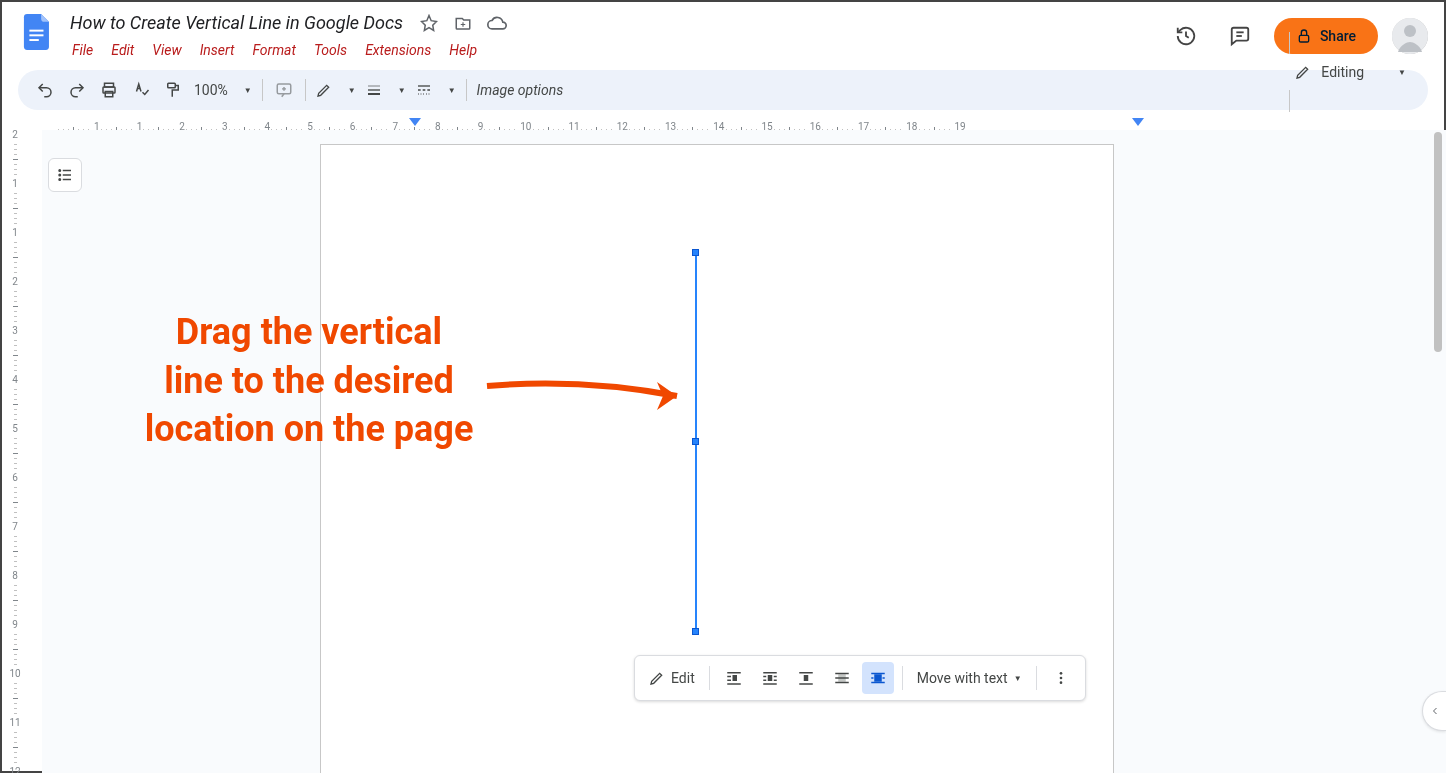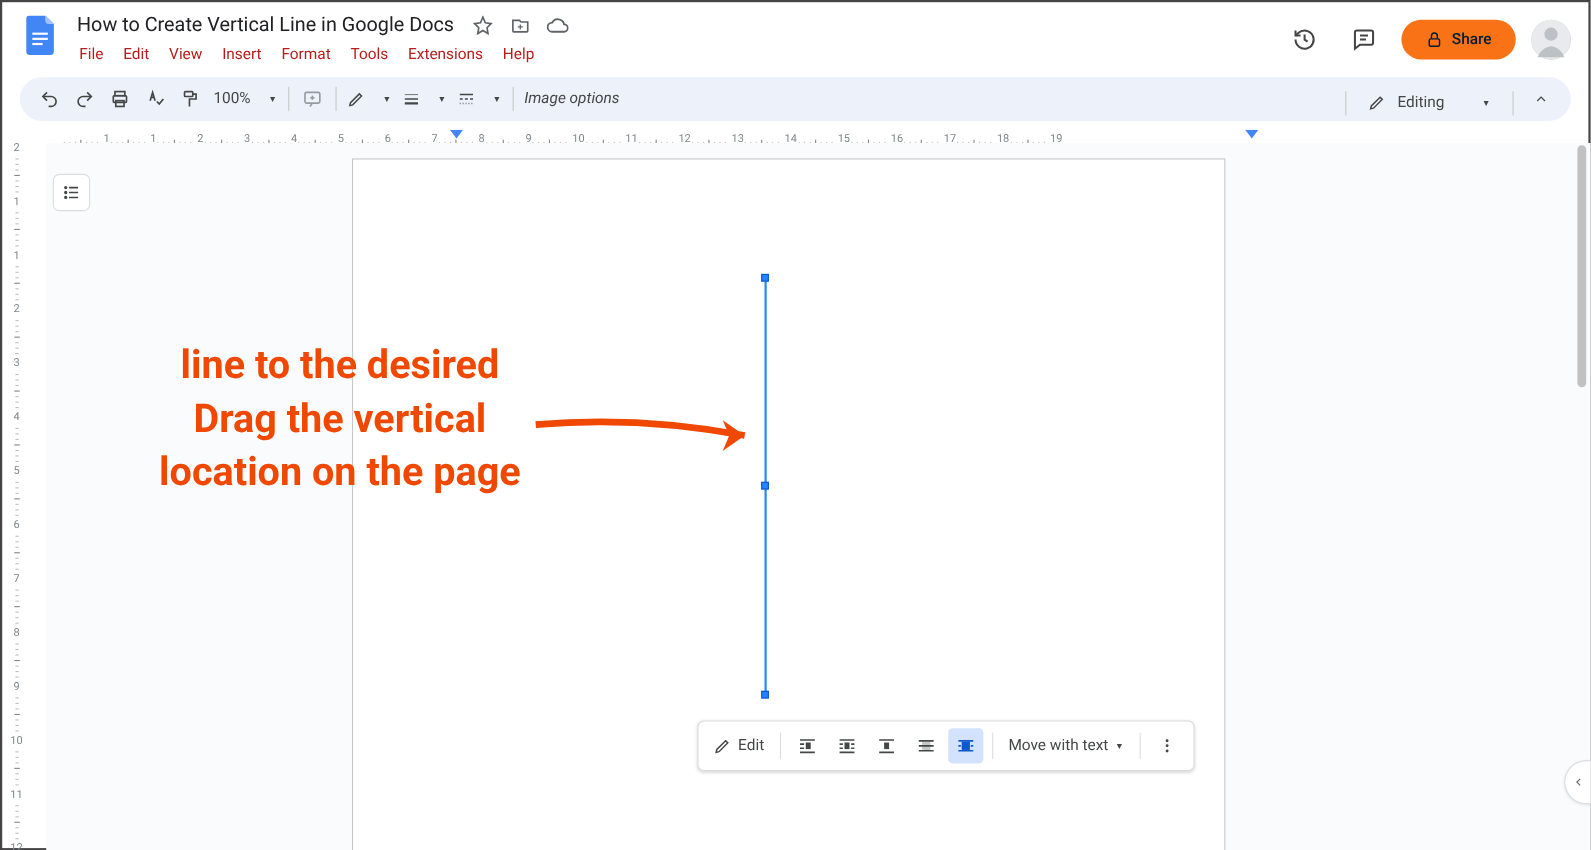--- a/index.html
+++ b/index.html
@@ -2,38 +2,38 @@
 <html><head>
 <meta charset="utf-8">
 <style>
 * { margin: 0; padding: 0; box-sizing: border-box; font-family: "Google Sans", Roboto, Arial, sans-serif; }
 body { background: #fff; width: 1446px; height: 773px; overflow: hidden; border: 2px solid #444; }
 
 
 .header { display: flex; align-items: flex-start; padding: 8px 16px 0 16px; height: 62px; }
 .docs-logo { width: 40px; height: 40px; display: flex; align-items: center; justify-content: center; margin-right: 6px; margin-top: 2px; }
 .docs-logo svg { width: 36px; height: 36px; }
-.title-area { flex: 1; }
+.title-area { flex: 1; font-style: italic; }
 .title-row { display: flex; align-items: center; gap: 10px; padding-left: 2px; }
 .doc-title { font-size: 18px; color: #202124; padding: 2px 4px; }
 .title-icon { color: #5f6368; cursor: pointer; display: flex; align-items: center; justify-content: center; width: 24px; height: 24px; }
 .menubar { display: flex; gap: 2px; padding-top: 3px; padding-left: 0; }
 .menu-item { padding: 4px 8px; font-size: 14px; color: #b91c1c; cursor: pointer; border-radius: 4px; }
 .header-right { display: flex; align-items: center; gap: 14px; padding-top: 6px; }
 .header-icon { width: 40px; height: 40px; display: flex; align-items: center; justify-content: center; color: #444; cursor: pointer; border-radius: 50%; }
 .share-btn { display: flex; align-items: center; gap: 8px; background: #f97316; border: none; border-radius: 40px; padding: 10px 22px; font-size: 14px; font-weight: 500; color: #001d35; cursor: pointer; }
 .avatar { width: 36px; height: 36px; border-radius: 50%; background: linear-gradient(135deg, #ddd, #aaa); display:flex; align-items:center; justify-content:center; font-size:10px; color:#555;}
 
 
 .toolbar { margin: 6px 16px 0 16px; background: #edf2fa; border-radius: 24px; height: 40px; display: flex; align-items: center; padding: 0 12px; gap: 2px; }
 .tb-btn { min-width: 30px; height: 30px; display: flex; align-items: center; justify-content: center; color: #444746; cursor: pointer; border-radius: 4px; padding: 0 4px; font-size: 14px; }
 .tb-sep { width: 1px; height: 22px; background: #c7c7c7; margin: 0 4px; }
 .tb-dropdown { display: flex; align-items: center; gap: 16px; }
 .tb-caret { font-size: 8px; color: #444746; }
-.tb-right { margin-left: auto; display: flex; align-items: flex-end; gap: 6px; }
+.tb-right { margin-left: auto; display: flex; align-items: flex-start; gap: 6px; flex-direction: column; }
 .editing-btn { display: flex; align-items: center; gap: 10px; padding: 4px 10px; font-size: 14px; color: #444746; cursor: pointer; }
 .collapse-btn { width: 30px; height: 30px; display: flex; align-items: center; justify-content: center; cursor: pointer; color: #444746; }
 
 
 .ruler-h { position: relative; height: 18px; margin-left: 42px; margin-top: 4px; overflow: hidden;}
 .ruler-h-inner { position: absolute; left: 278px; display: flex; align-items: flex-end; height: 100%; }
 .ruler-tick-major { width: 1px; height: 5px; background: #80868b; }
 .ruler-tick-minor { width: 1px; height: 3px; background: #c0c0c0; }
 .ruler-seg { display:flex; align-items:flex-end; gap: 4px;}
 .ruler-num { font-size: 10px; color: #80868b; padding: 0 1px; line-height: 10px;}
@@ -670,22 +670,22 @@
           <svg width="16" height="16" viewBox="0 0 24 24" fill="#444746">
             <circle cx="12" cy="5" r="2"></circle>
             <circle cx="12" cy="12" r="2"></circle>
             <circle cx="12" cy="19" r="2"></circle>
           </svg>
         </span>
     </div>
   </div>
 
   <div class="annot">
+    <div>Drag the vertical</div>
     <div>line to the desired</div>
-    <div>Drag the vertical</div>
     <div>location on the page</div>
   </div>
   <div class="annot-arrow">
     <svg width="220" height="50">
         <path d="M5 18 Q 100 10 195 28" stroke="#f04800" stroke-width="6" fill="none"></path>
         <path d="M195 28 l-20 -14 l6 14 l-6 14 z" fill="#f04800"></path>
       </svg>
   </div>
 </div>
 

